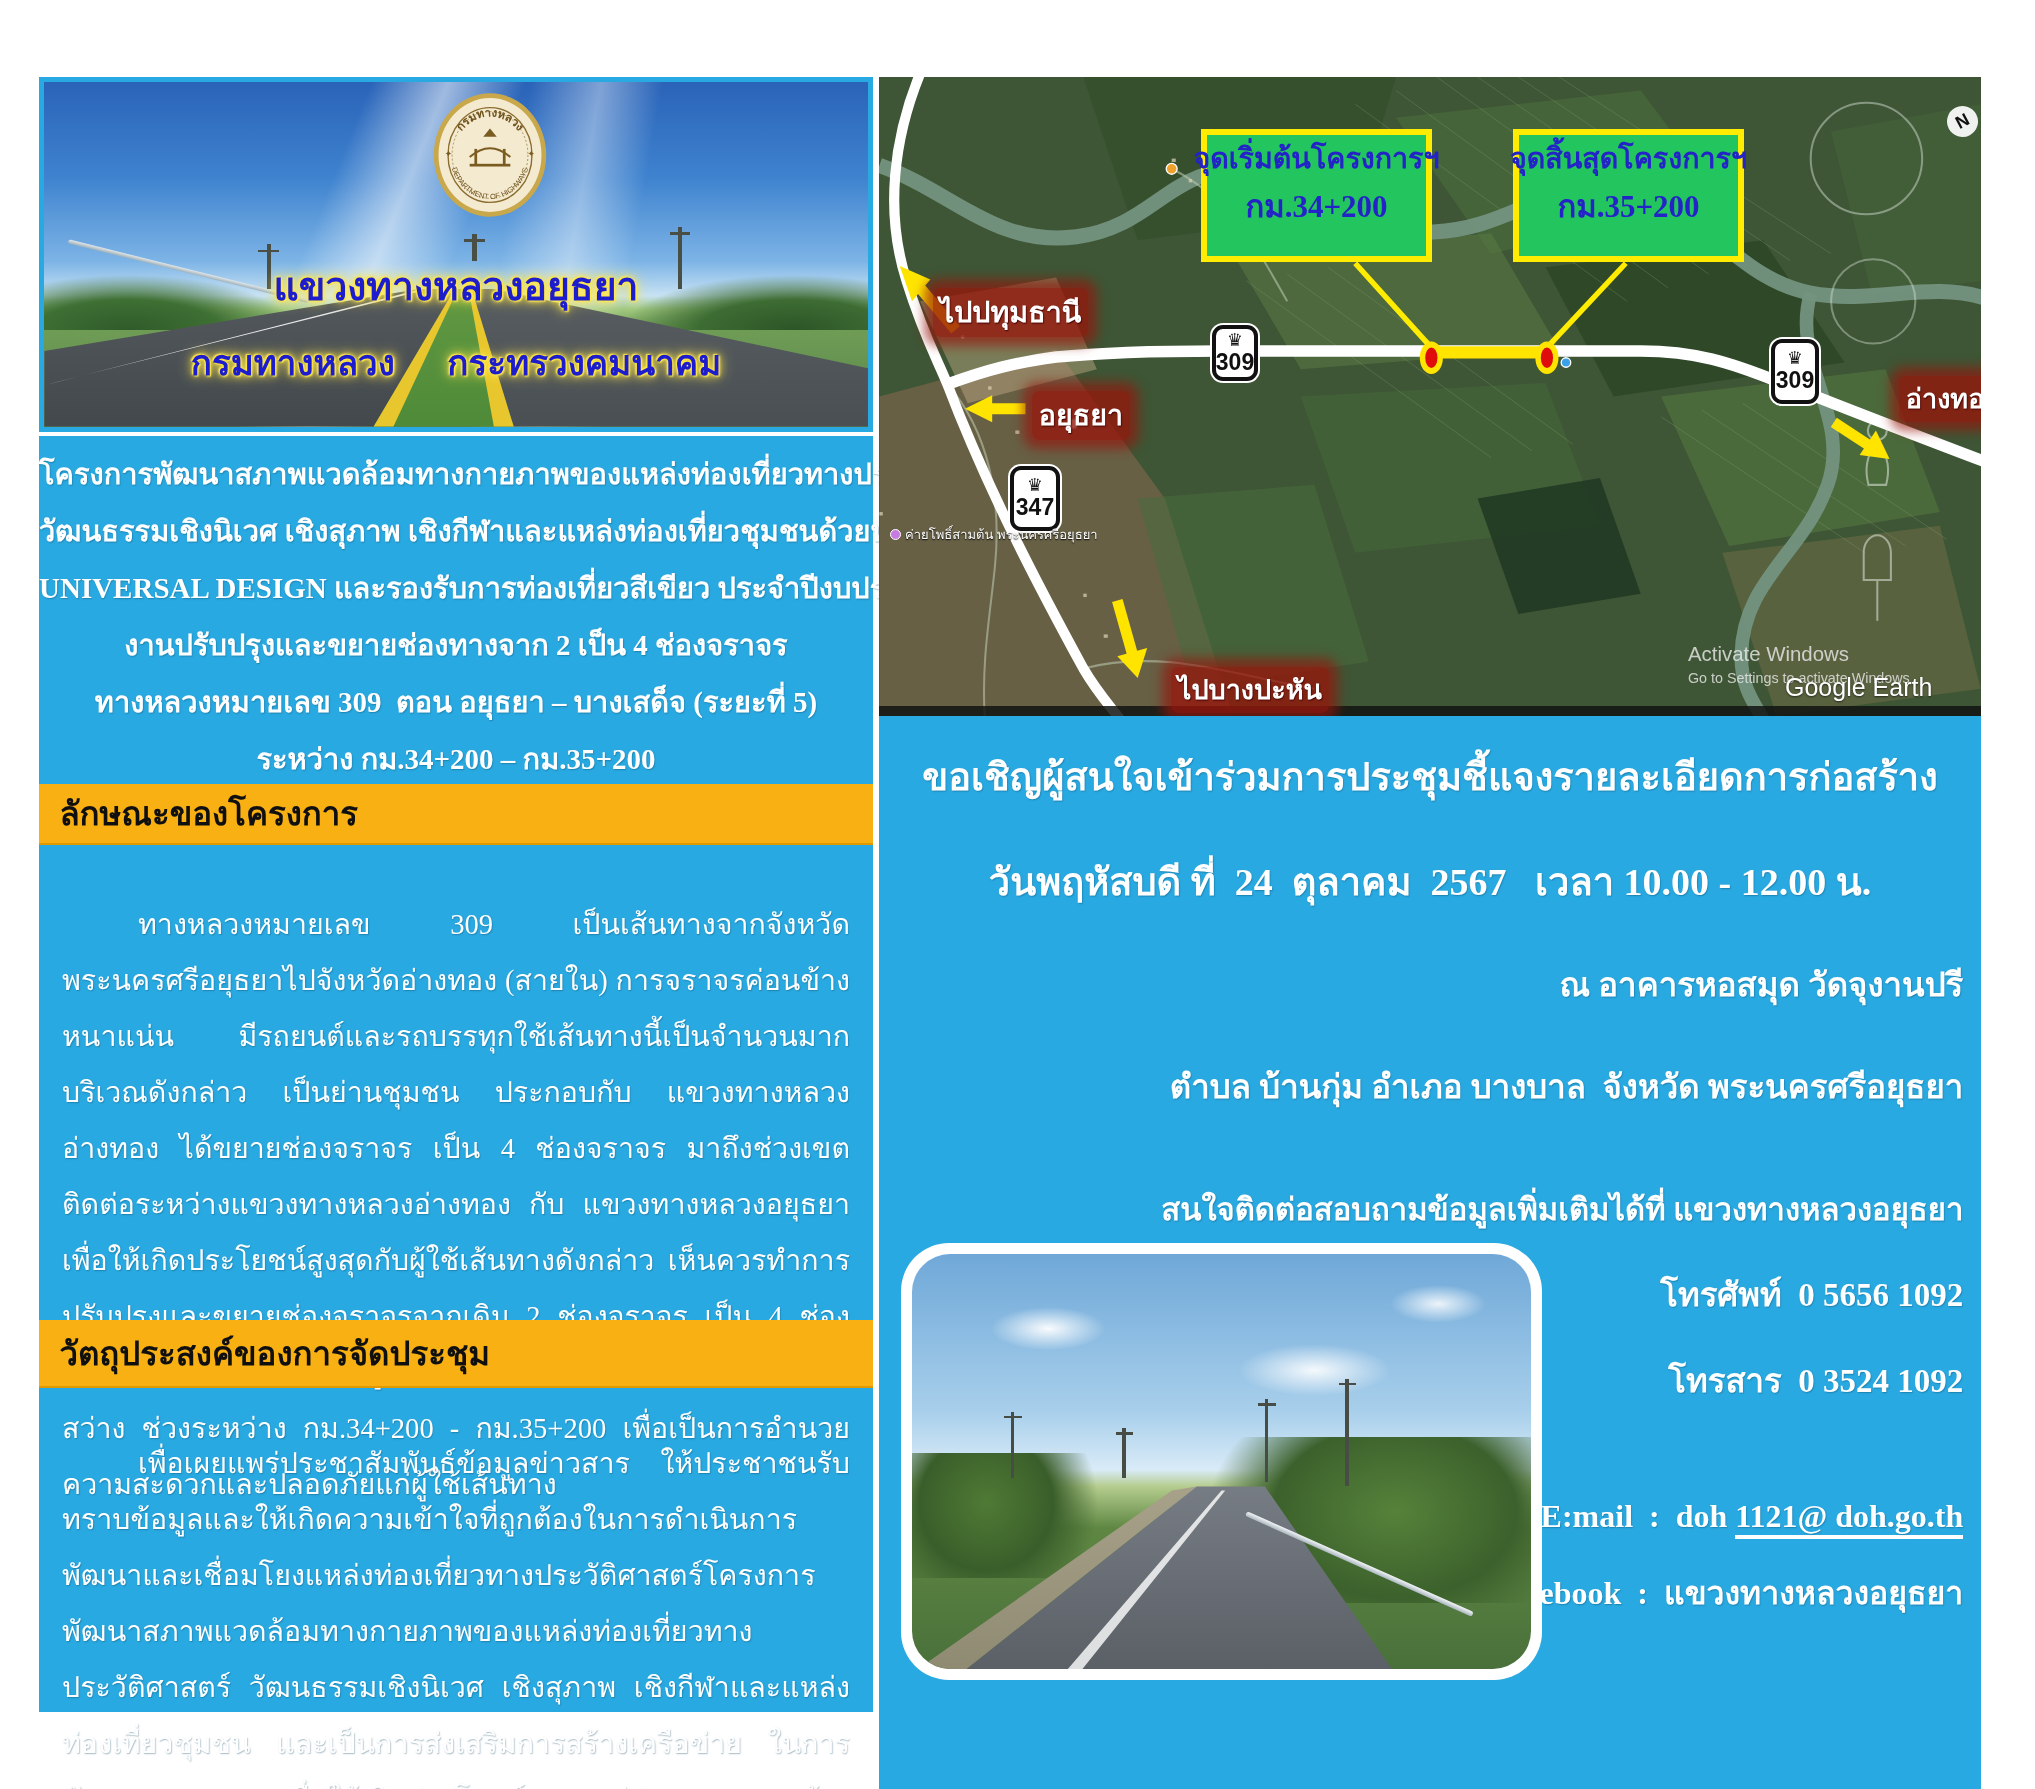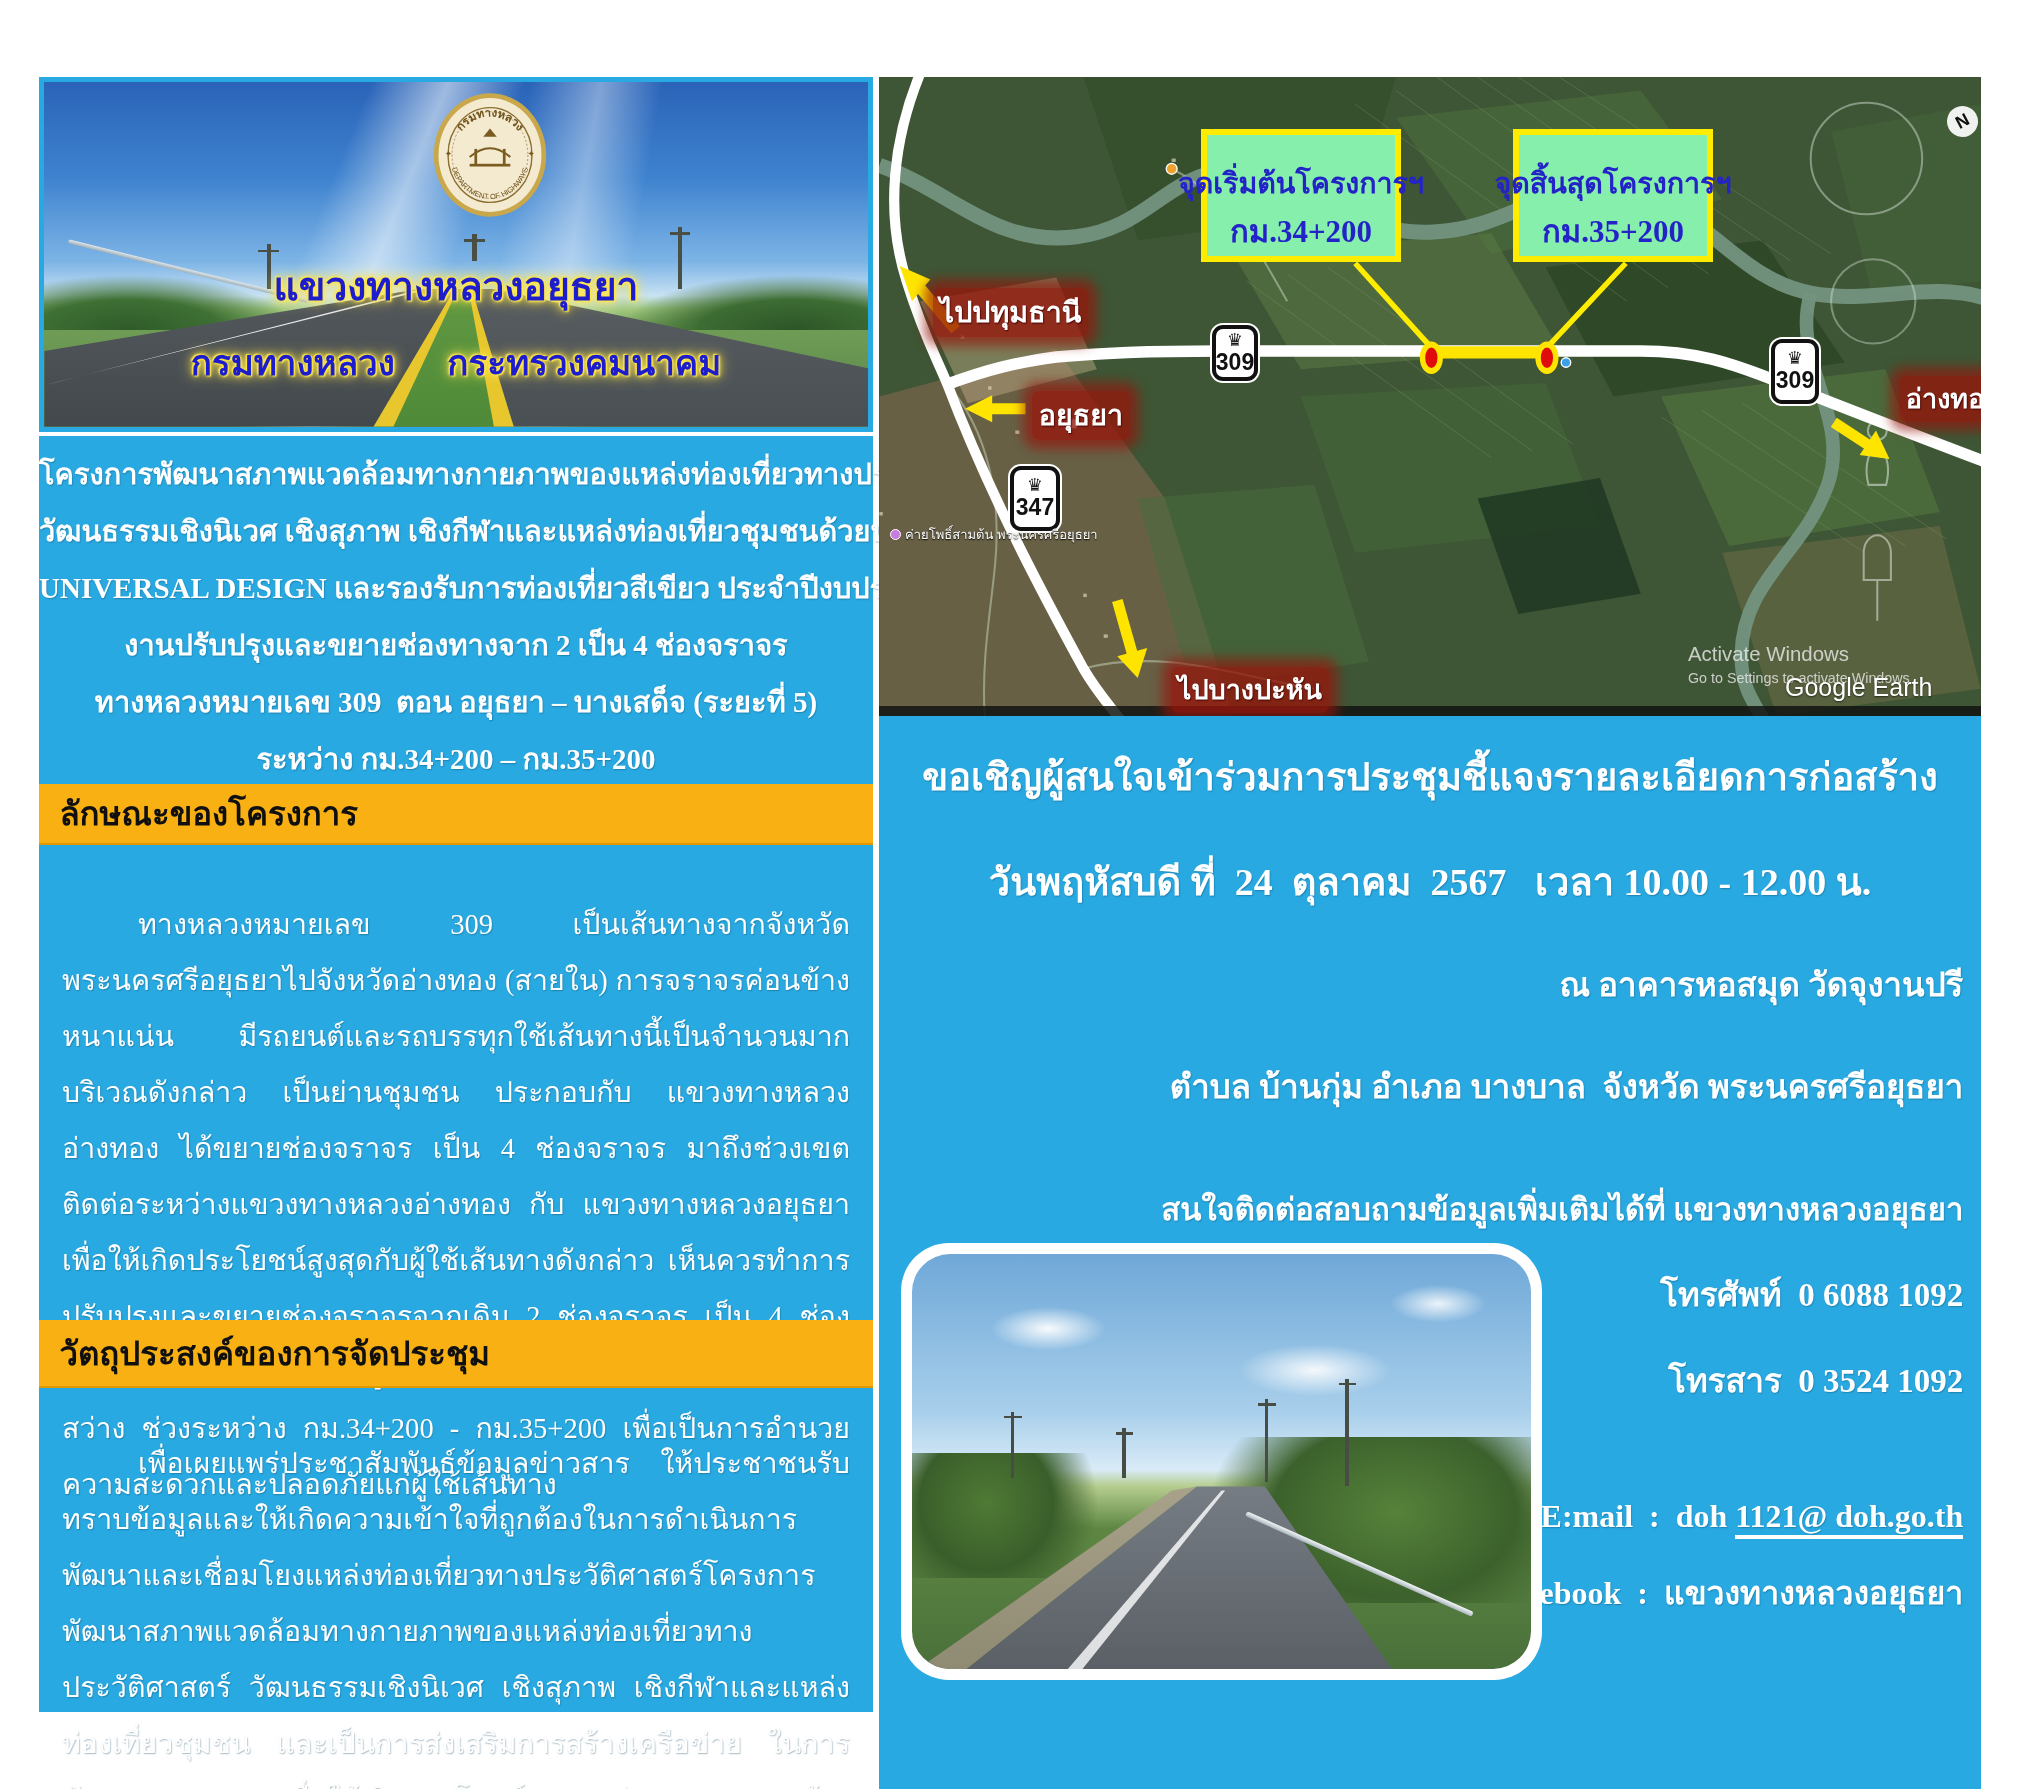--- a/index.html
+++ b/index.html
@@ -44,22 +44,22 @@
   .band1{top:348px;height:61px;text-align:right;}
   .band2{top:884px;height:68px;}
   .paraT{position:absolute;left:23px;right:23px;font-size:28.6px;line-height:56px;text-align:justify;
      text-indent:76px;white-space:normal;color:#fff;text-shadow:0.7px 0.7px 1.4px rgba(0,60,90,.35);}
   .para1{top:432px;}
   .para2{top:971px;}
 
   
   .map{position:absolute;left:879px;top:77px;width:1102px;height:639px;background:#3b5132;overflow:hidden;}
   .map svg.base{position:absolute;left:0;top:0;}
-  .callout{position:absolute;width:200px;height:133px;background:#86efac;border:6.8px solid #ffec00;box-sizing:border-box;
-     display:flex;flex-direction:column;align-items:center;justify-content:flex-end;z-index:5;}
+  .callout{position:absolute;width:231px;height:133px;background:#22c55e;border:6.8px solid #ffec00;box-sizing:border-box;
+     display:flex;flex-direction:column;align-items:center;justify-content:flex-start;z-index:5;}
   .callout .l1{font-size:28.6px;font-weight:bold;color:#2323c8;white-space:pre;}
   .callout .l2{font-size:31px;font-weight:bold;color:#2323c8;white-space:pre;}
   .shield{position:absolute;background:#fff;border:4.1px solid #111;border-radius:11px;box-sizing:border-box;
      display:flex;flex-direction:column;align-items:center;justify-content:center;z-index:4;box-shadow:0 0 0 2px #fff;}
   .shield .crest{font-size:17.7px;line-height:17.7px;color:#111;font-family:"DejaVu Sans",sans-serif;}
   .shield .num{font-size:23px;font-weight:bold;color:#111;font-family:"Liberation Sans",sans-serif;line-height:24.5px;}
   .maplabel{position:absolute;color:#fff;font-weight:bold;white-space:pre;z-index:4;padding:1.4px 6.8px;border-radius:6.8px;
      background:rgba(150,22,12,.78);box-shadow:0 0 11px 8.2px rgba(150,22,12,.65);text-shadow:0.7px 0.7px 1.4px #400;}
   .credit{position:absolute;color:#fff;font-family:"Liberation Sans",sans-serif;z-index:4;text-shadow:0 0.7px 2px rgba(0,0,0,.6);}
   .actwin{position:absolute;color:rgba(235,235,235,.8);font-family:"Liberation Sans",sans-serif;z-index:4;white-space:pre;}
@@ -307,21 +307,21 @@
     <div class="compass" style="left:1068px;top:28.6px;">N</div>
     <div class="mapbar"></div>
   </section>
 
   <section class="right-panel">
     <div class="rp center" style="top:30px;font-size:38px;">ขอเชิญผู้สนใจเข้าร่วมการประชุมชี้แจงรายละเอียดการก่อสร้าง</div>
     <div class="rp center" style="top:135px;font-size:38px;">วันพฤหัสบดี ที่  24  ตุลาคม  2567   เวลา 10.00 - 12.00 น.</div>
     <div class="rp right" style="top:242px;font-size:33px;">ณ อาคารหอสมุด วัดจุงานปรี</div>
     <div class="rp right" style="top:468px;font-size:31px;">สนใจติดต่อสอบถามข้อมูลเพิ่มเติมได้ที่ แขวงทางหลวงอยุธยา</div>
     <div class="rp right" style="top:344px;font-size:33px;">ตำบล บ้านกุ่ม อำเภอ บางบาล  จังหวัด พระนครศรีอยุธยา</div>
-    <div class="rp right" style="top:552px;font-size:33px;">โทรศัพท์  0 6088 1092</div>
+    <div class="rp right" style="top:552px;font-size:33px;">โทรศัพท์  0 5656 1092</div>
     <div class="rp right" style="top:638px;font-size:33px;">โทรสาร  0 3524 1092</div>
     <div class="rp right" style="top:745px;font-size:32px;font-family:'Liberation Serif',serif;">
       <span>E:mail  :  doh </span><span class="email-u">1121@ doh.go.th</span>
     </div>
     <div class="rp right" style="top:851px;font-size:32px;">Facebook  :  แขวงทางหลวงอยุธยา</div>
 
     <div class="road-photo">
       <div class="rp-inner">
         <div class="rp-bushL"></div>
         <div class="rp-bushR"></div>

